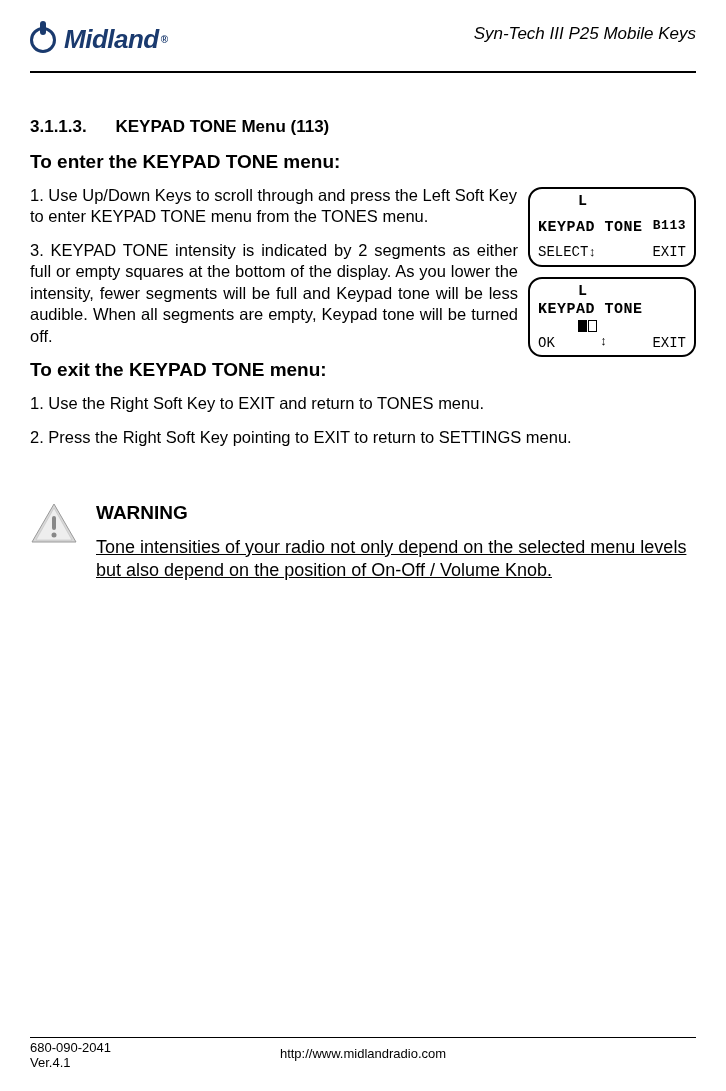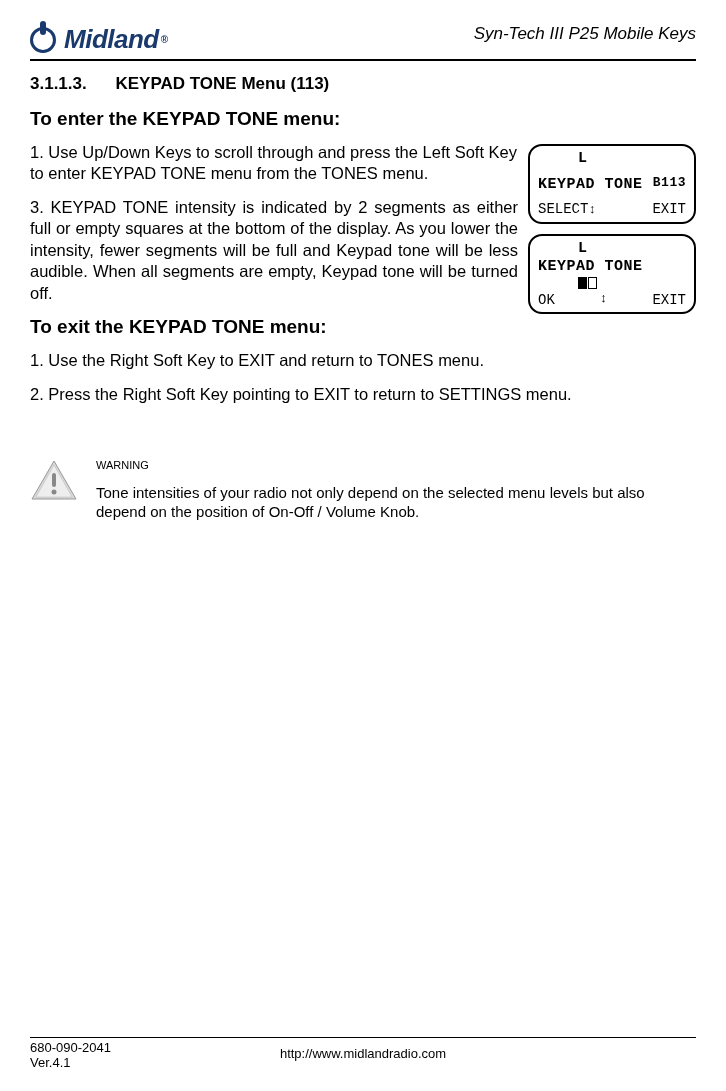--- a/index.html
+++ b/index.html
@@ -14,22 +14,22 @@
       color: #000;
       background: #fff;
       position: relative;
       padding: 24px 30px 0 30px;
     }
     .header {
       display: flex;
       justify-content: space-between;
       align-items: flex-start;
       border-bottom: 2px solid #000;
-      padding-bottom: 4px;
-      margin-bottom: 13px;
+      padding-bottom: 16px;
+      margin-bottom: 44px;
     }
     .logo {
       display: flex;
       align-items: center;
       font-weight: bold;
       font-style: italic;
       font-size: 26px;
       color: #1a3a6e;
     }
     .logo-icon {
@@ -179,27 +179,28 @@
     }
     .warning-triangle {
       width: 48px;
       height: 42px;
       position: relative;
     }
     .warning-text-col {
       flex: 1;
     }
     .warning-heading {
-      font-weight: normal;
-      font-size: 11px;
+      font-weight: bold;
+      font-size: 19px;
       margin-bottom: 12px;
     }
     .warning-body {
-      font-size: 15px;
+      font-size: 18px;
       line-height: 1.3;
+      text-decoration: underline;
     }
     .footer {
       position: absolute;
       bottom: 20px;
       left: 30px;
       right: 30px;
     }
     .footer-line {
       border-top: 1px solid #000;
       margin-bottom: 2px;

